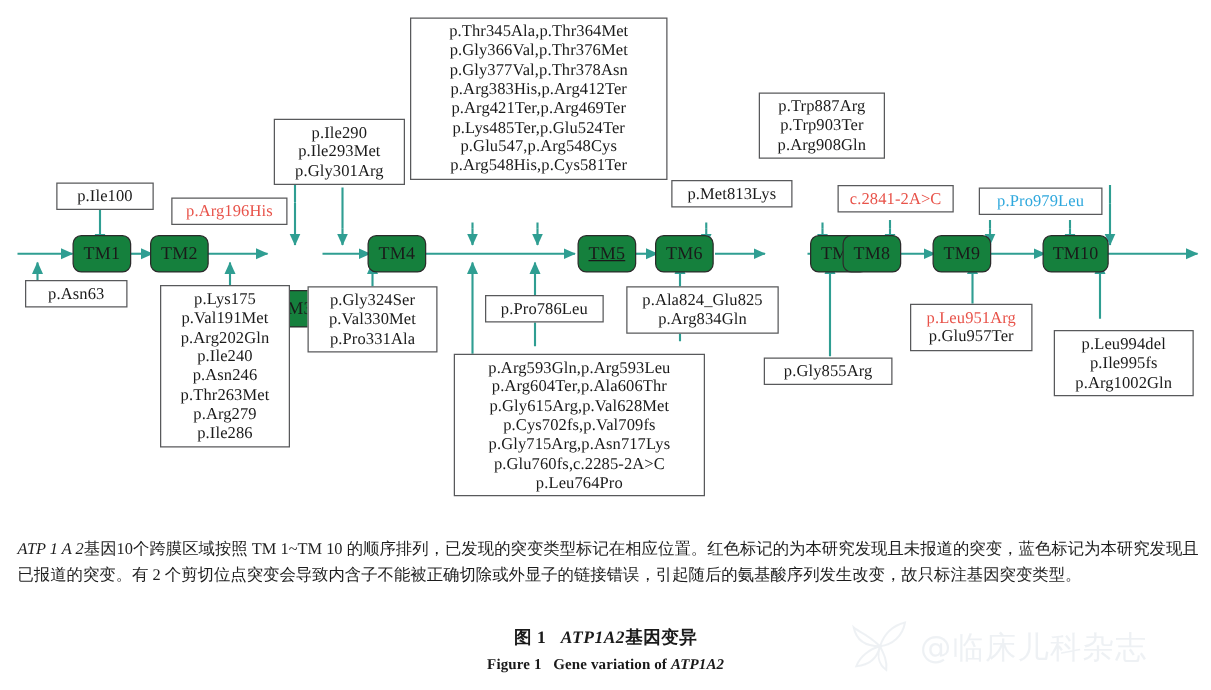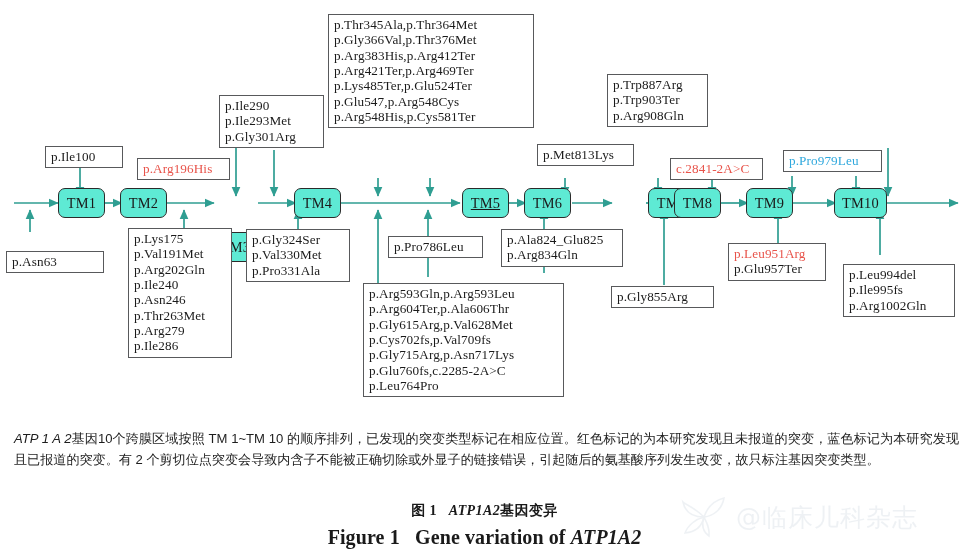--- a/index.html
+++ b/index.html
@@ -8,46 +8,46 @@
 
   #figure{position:absolute;left:0;top:0;width:969px;height:552px;}
 
   
   #wires{position:absolute;left:0;top:0;width:969px;height:552px;
          pointer-events:none;}
 
   
   .box{position:absolute;box-sizing:border-box;
        border:1.3px solid #58595b;background:#ffffff;
-       text-align:left;line-height:1.16;
+       text-align:center;line-height:1.16;
        font-size:13.2px;letter-spacing:.1px;
        padding:2px 5px 3px 5px;white-space:nowrap;}
   .box .ln{display:block;}
 
   
   .tm{position:absolute;box-sizing:border-box;
-      border:1.4px solid #2b2b2b;border-radius:7px;background:#5eead4;
+      border:1.4px solid #2b2b2b;border-radius:7px;background:#15803d;
       font-size:14.4px;line-height:1;
       display:flex;align-items:center;justify-content:center;
       letter-spacing:.2px;}
 
   .red{color:#e8534a;}
   .blue{color:#2fa8dd;}
 
   
   #caption{position:absolute;left:14px;top:428px;width:945px;
            font-size:13.1px;line-height:1.62;color:#1d1d1d;
-           font-family:Liberation Sans, sans-serif;
+           font-family:Liberation Serif, serif;
            text-align:justify;}
   #caption .gene{font-style:italic;}
 
   #titles{position:absolute;left:0;top:500px;width:969px;text-align:center;}
   #title-cn{font-size:14px;font-weight:bold;line-height:1.55;letter-spacing:.4px;}
   #title-cn .gene{font-style:italic;font-weight:bold;}
-  #title-en{font-size:20px;font-weight:bold;line-height:1.55;letter-spacing:.1px;}
+  #title-en{font-size:12px;font-weight:bold;line-height:1.55;letter-spacing:.1px;}
   #title-en .gene{font-style:italic;font-weight:bold;}
 
   
   #watermark{position:absolute;left:680px;top:486px;width:280px;height:62px;
              display:flex;align-items:center;gap:8px;opacity:.30;}
   #watermark .wm-text{font-size:25px;color:#c9d3dd;
         font-family:"DejaVu Sans","Liberation Sans",sans-serif;letter-spacing:1px;}
 </style>
 </head>
 <body>
@@ -136,21 +136,21 @@
   <div class="tm" style="left:674px; top:188px; width:47px; height:30px;">
       <span>TM8</span>
     </div>
   <div class="tm" style="left:746px; top:188px; width:47px; height:30px;">
       <span>TM9</span>
     </div>
   <div class="tm" style="left:834px; top:188px; width:53px; height:30px;">
       <span>TM10</span>
     </div>
 
-  <div class="box" style="left:6px; top:224px; width:98px;margin-top:27px;">
+  <div class="box" style="left:20px; top:224px; width:82px;">
     <span class="ln">p.Asn63</span>
   </div>
 
   <div class="box" style="left:45px; top:146px; width:78px;">
     <span class="ln">p.Ile100</span>
   </div>
 
   <div class="box red" style="left:137px; top:158px; width:93px;">
     <span class="ln">p.Arg196His</span>
   </div>
@@ -174,20 +174,21 @@
 
   <div class="box" style="left:246px; top:229px; width:104px;">
     <span class="ln">p.Gly324Ser</span>
     <span class="ln">p.Val330Met</span>
     <span class="ln">p.Pro331Ala</span>
   </div>
 
   <div class="box" style="left:328px; top:14px; width:206px;">
     <span class="ln">p.Thr345Ala,p.Thr364Met</span>
     <span class="ln">p.Gly366Val,p.Thr376Met</span>
+    <span class="ln">p.Gly377Val,p.Thr378Asn</span>
     <span class="ln">p.Arg383His,p.Arg412Ter</span>
     <span class="ln">p.Arg421Ter,p.Arg469Ter</span>
     <span class="ln">p.Lys485Ter,p.Glu524Ter</span>
     <span class="ln">p.Glu547,p.Arg548Cys</span>
     <span class="ln">p.Arg548His,p.Cys581Ter</span>
   </div>
 
   <div class="box" style="left:363px; top:283px; width:201px;">
     <span class="ln">p.Arg593Gln,p.Arg593Leu</span>
     <span class="ln">p.Arg604Ter,p.Ala606Thr</span>
@@ -214,21 +215,21 @@
   <div class="box" style="left:611px; top:286px; width:103px;">
     <span class="ln">p.Gly855Arg</span>
   </div>
 
   <div class="box" style="left:607px; top:74px; width:101px;">
     <span class="ln">p.Trp887Arg</span>
     <span class="ln">p.Trp903Ter</span>
     <span class="ln">p.Arg908Gln</span>
   </div>
 
-  <div class="box red" style="left:670px; top:158px; width:93px;">
+  <div class="box red" style="left:670px; top:148px; width:93px;">
     <span class="ln">c.2841-2A&gt;C</span>
   </div>
 
   <div class="box blue" style="left:783px; top:150px; width:99px;">
     <span class="ln">p.Pro979Leu</span>
   </div>
 
   <div class="box" style="left:728px; top:243px; width:98px;">
     <span class="ln red">p.Leu951Arg</span>
     <span class="ln">p.Glu957Ter</span>

